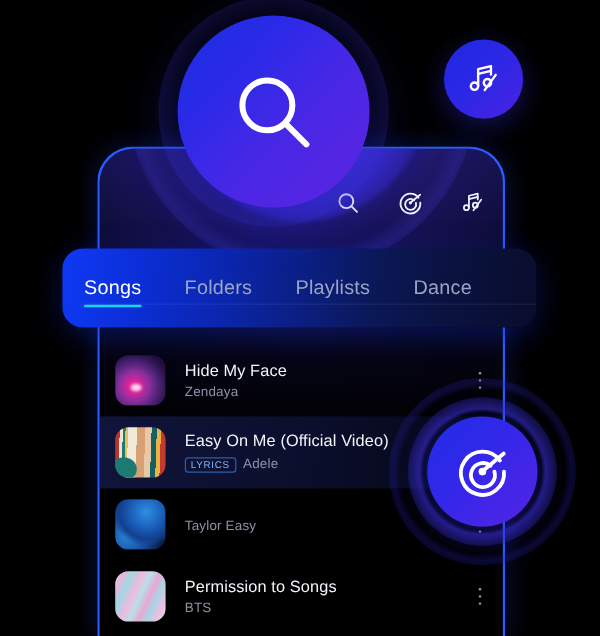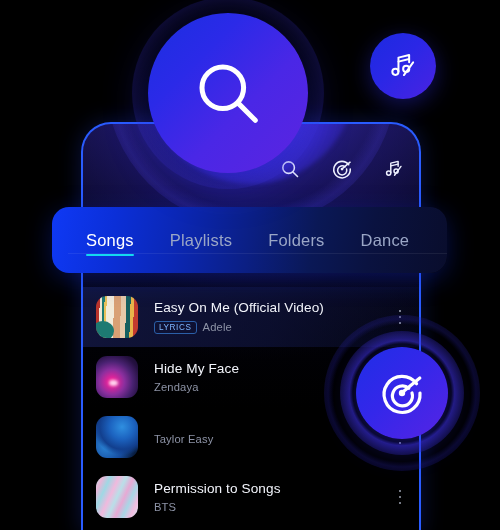--- a/index.html
+++ b/index.html
@@ -34,21 +34,21 @@
   #topbar .tb-ic{width:26px;height:26px;display:flex;align-items:center;justify-content:center;cursor:pointer;}
   #topbar svg{display:block;}
 
   
   #tabbar{
     position:absolute;left:52px;top:207px;width:395px;height:66px;border-radius:17px;
     background:linear-gradient(100deg,#0f39f5 0%,#0b2fd8 16%,#0b27b4 32%,#0b1f84 50%,#0a1856 66%,#0a1240 80%,#090d2c 100%);
     box-shadow:0 6px 26px rgba(14,40,200,.38);
     overflow:hidden;z-index:7;
   }
-  #tabbar .tabs{display:flex;align-items:center;height:100%;padding-left:16px;gap:0;}
+  #tabbar .tabs{display:flex;align-items:center;height:100%;gap:0;}
   .tab{position:relative;padding:0 18px;height:100%;display:flex;align-items:center;cursor:pointer;white-space:nowrap;}
   .tab .tab-label{font-size:16.5px;color:#9aa6c6;letter-spacing:.2px;}
   .tab.active .tab-label{color:#ffffff;}
   .tab .tab-underline{position:absolute;left:18px;right:18px;bottom:17px;height:2.5px;border-radius:2px;background:#13d8f0;}
   .tab-div{position:absolute;left:16px;right:0;bottom:19px;height:1px;background:rgba(255,255,255,.07);}
 
   
   #songlist{position:absolute;left:0;right:0;top:163px;bottom:0;z-index:3;}
   .song-row{position:relative;display:flex;align-items:center;height:60px;padding:0 8px 0 13px;}
   .song-row.hl{background:linear-gradient(90deg,rgba(18,22,62,.92) 0%,rgba(14,18,56,.75) 55%,rgba(10,14,46,.35) 100%);}
@@ -134,43 +134,43 @@
           <path d="M8.5 16.2V5.6l8-1.9v5.4"></path>
           <path d="M8.5 8.6l8-1.9"></path>
           <circle cx="6.2" cy="16.4" r="2.3"></circle>
           <circle cx="14.3" cy="14.2" r="2.3"></circle>
           <line x1="19.6" y1="9.2" x2="12.6" y2="18.8"></line>
         </svg>
       </div>
     </div>
 
     <div id="songlist">
+        <div class="song-row">
+          <div class="art art1"></div>
+          <div class="meta">
+            <div class="title">Hide My Face</div>
+            <div class="subline">
+              <span class="artist">Zendaya</span>
+            </div>
+          </div>
+          <div class="kebab">
+            <i></i>
+            <i></i>
+            <i></i>
+          </div>
+        </div>
         <div class="song-row hl">
           <div class="art art2">
             <span class="dot"></span>
           </div>
           <div class="meta">
             <div class="title">Easy On Me (Official Video)</div>
             <div class="subline">
               <span class="lyrics-badge">LYRICS</span>
               <span class="artist">Adele</span>
-            </div>
-          </div>
-          <div class="kebab">
-            <i></i>
-            <i></i>
-            <i></i>
-          </div>
-        </div>
-        <div class="song-row">
-          <div class="art art1"></div>
-          <div class="meta">
-            <div class="title">Hide My Face</div>
-            <div class="subline">
-              <span class="artist">Zendaya</span>
             </div>
           </div>
           <div class="kebab">
             <i></i>
             <i></i>
             <i></i>
           </div>
         </div>
         <div class="song-row">
           <div class="art art3"></div>
@@ -203,24 +203,24 @@
   </div>
 
   <div id="tabbar">
     <div class="tab-div"></div>
     <div class="tabs">
         <div class="tab active">
           <span class="tab-label">Songs</span>
           <span class="tab-underline"></span>
         </div>
         <div class="tab">
+          <span class="tab-label">Folders</span>
+        </div>
+        <div class="tab">
           <span class="tab-label">Playlists</span>
-        </div>
-        <div class="tab">
-          <span class="tab-label">Folders</span>
         </div>
         <div class="tab">
           <span class="tab-label">Dance</span>
         </div>
         <div class="tab"></div>
       </div>
   </div>
 
   <div class="fcircle" id="circle-id-ring2"></div>
   <div class="fcircle" id="circle-id-ring"></div>

